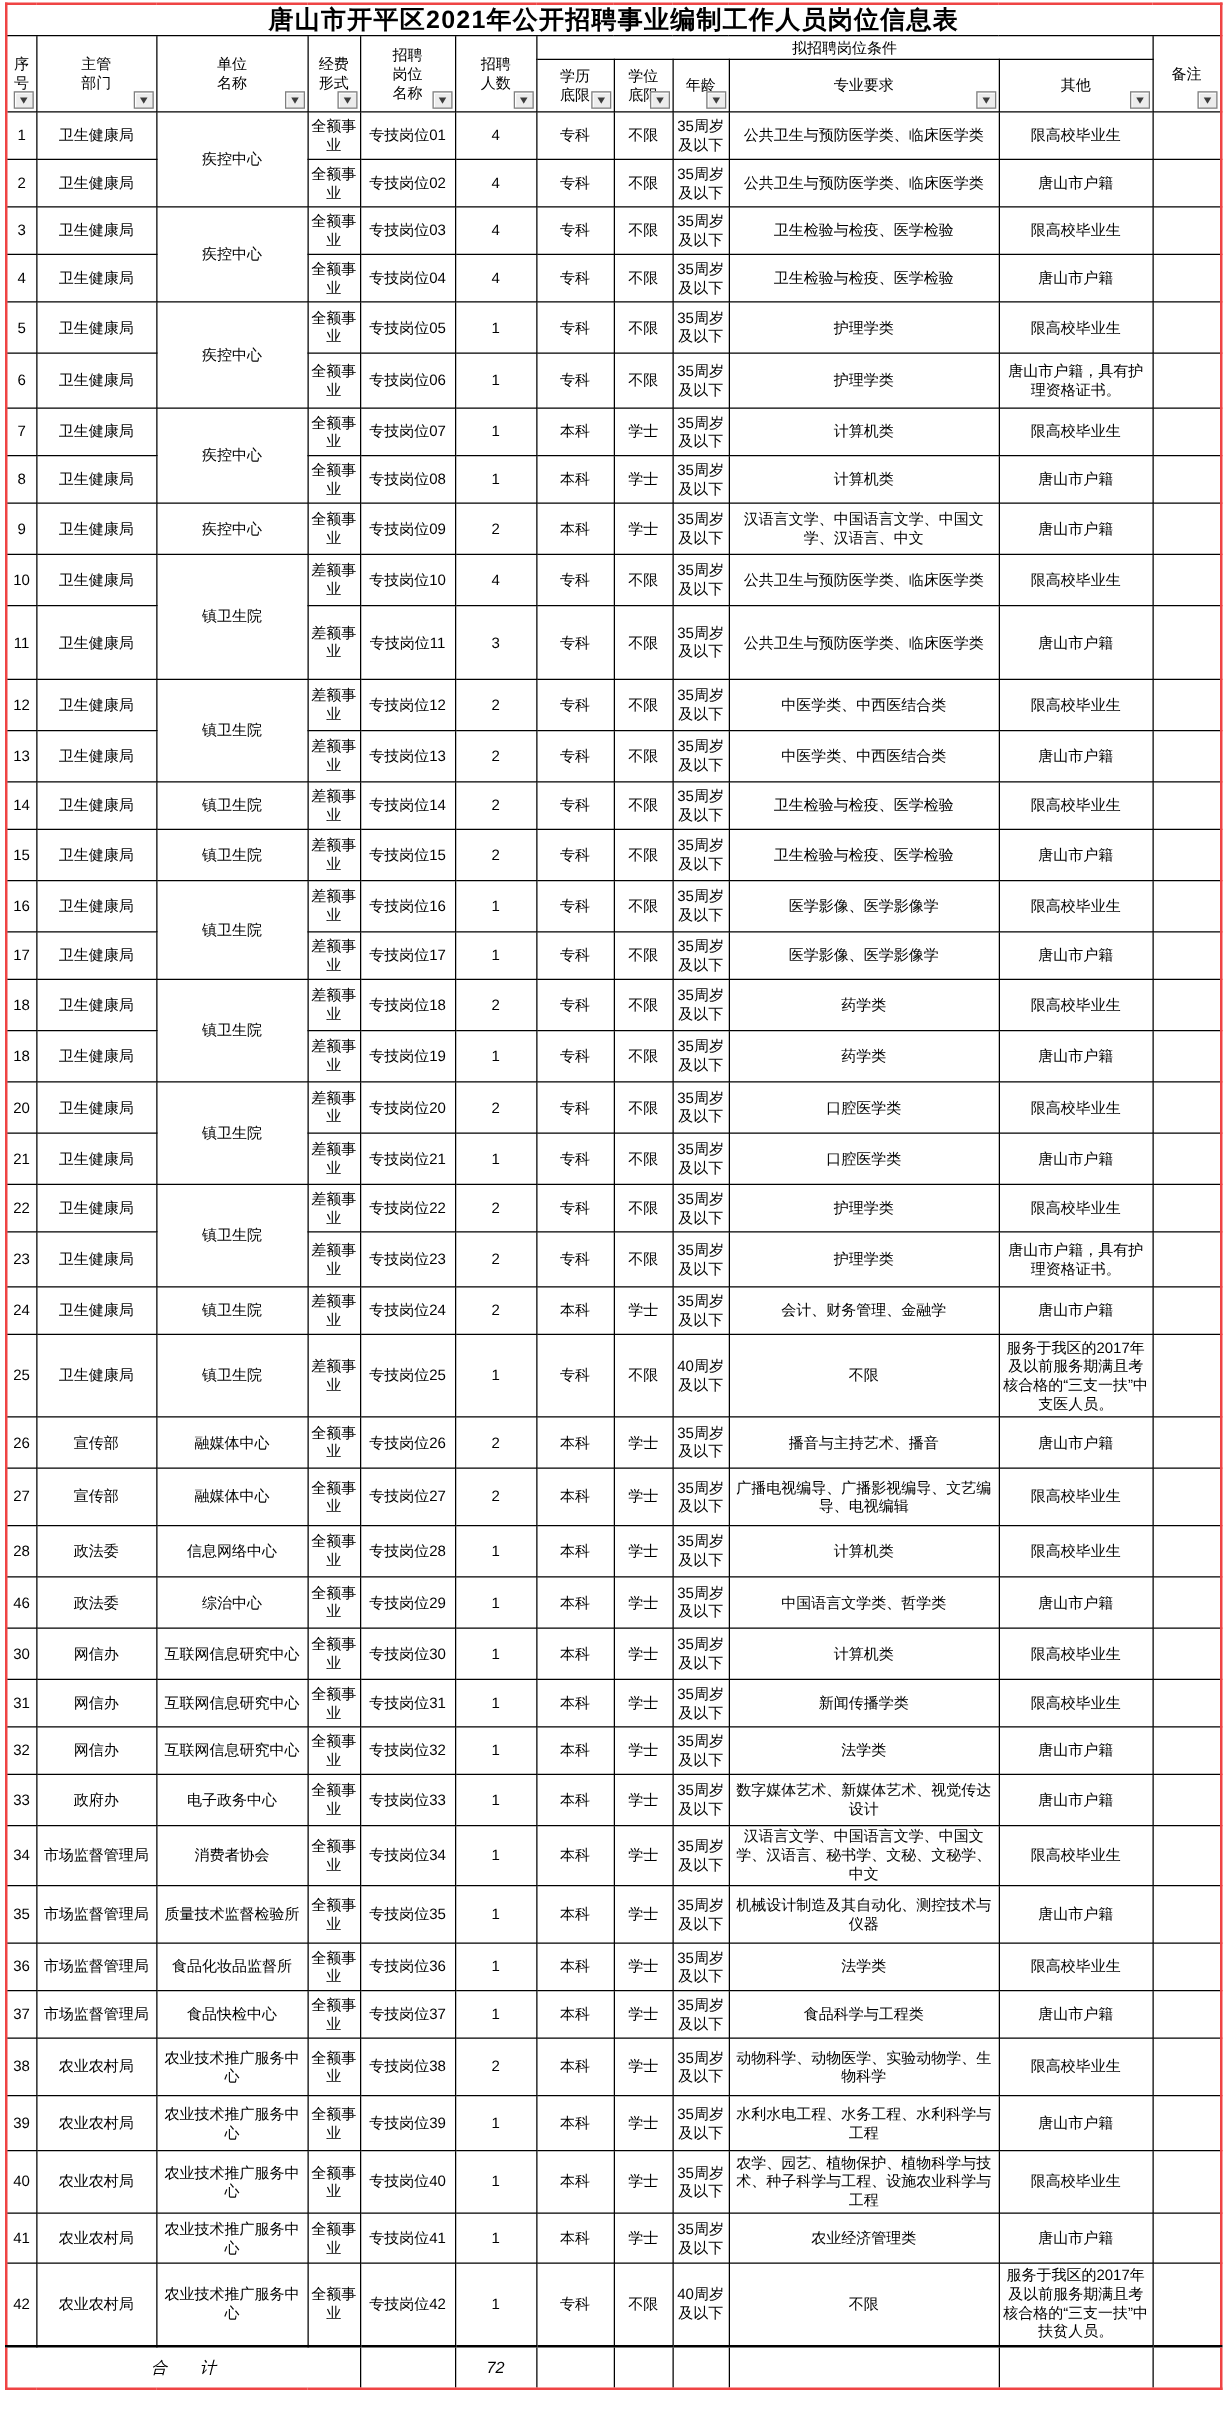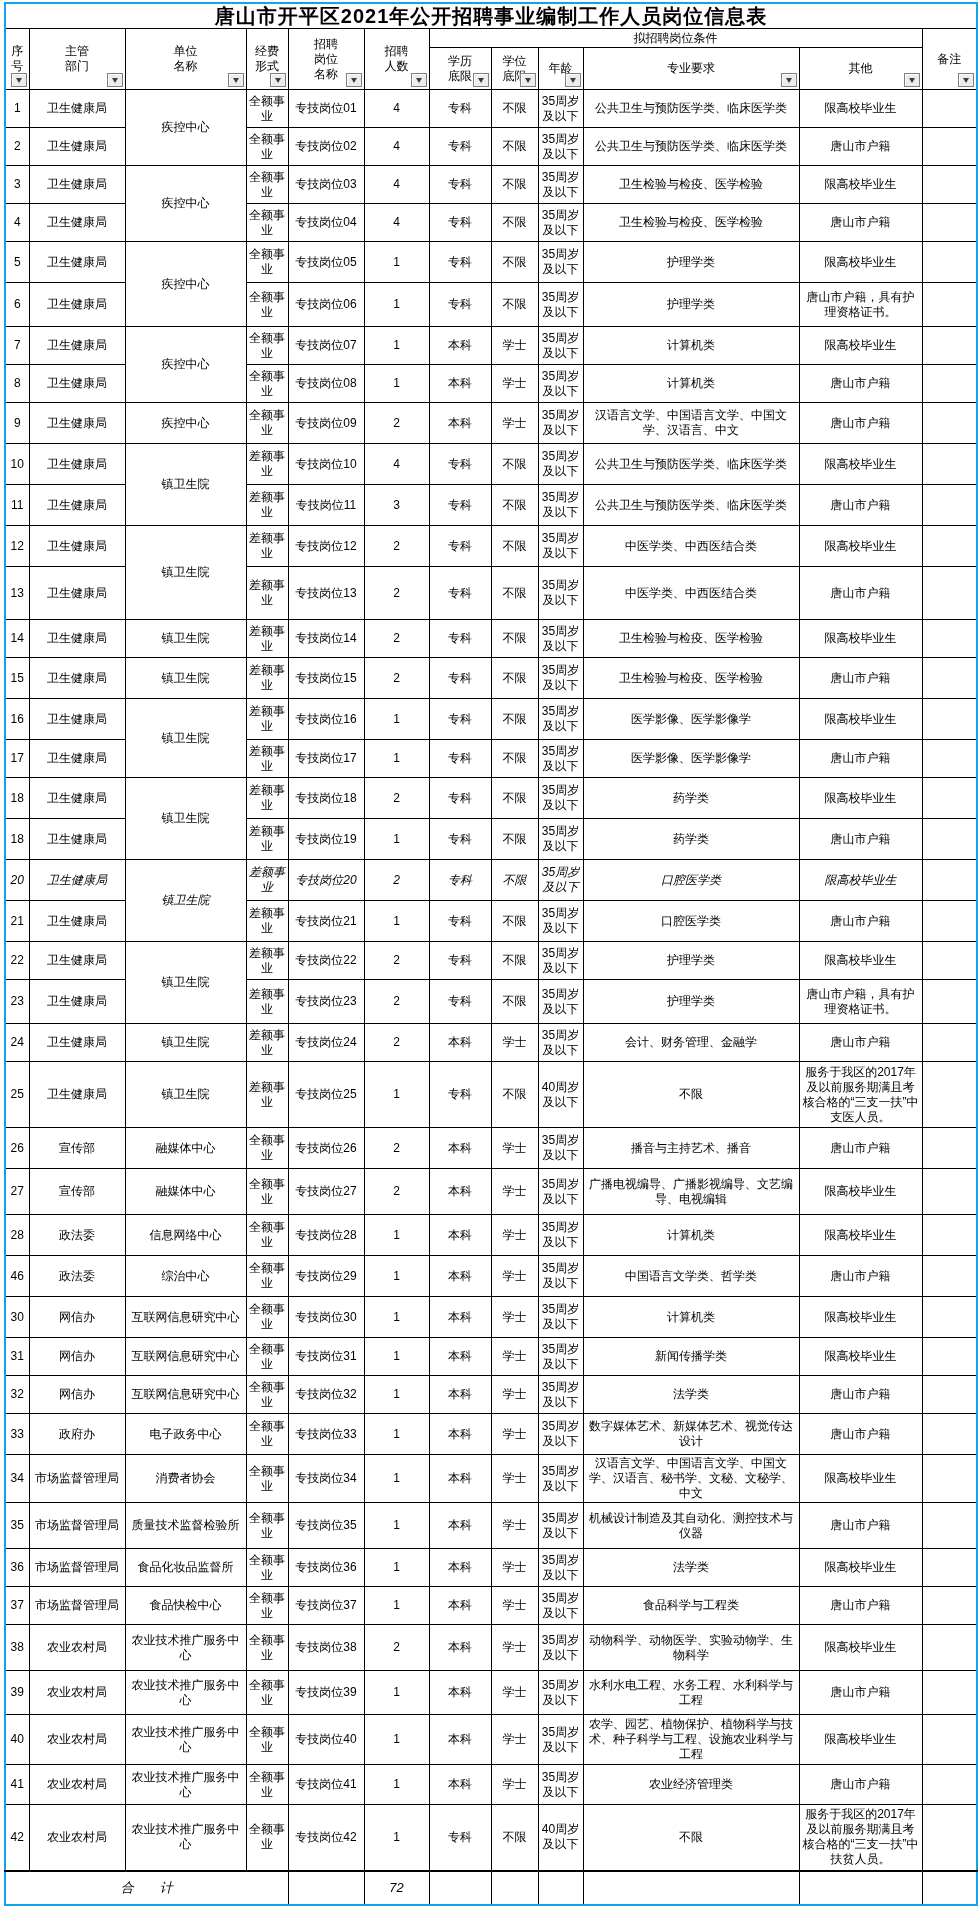--- a/index.html
+++ b/index.html
@@ -9,21 +9,21 @@
     background:#fff;color:#000;
     font-family:"Liberation Sans","DejaVu Sans",sans-serif;
     box-sizing:border-box;
     padding:2px 4px 0 4px;
     overflow:hidden;
   }
   table.grid{
     border-collapse:collapse;
     table-layout:fixed;
     width:972px;
-    border:2px solid #0ea5e9;
+    border:2px solid #ef4444;
   }
   table.grid th, table.grid td{
     border:1px solid #000;
     text-align:center;
     vertical-align:middle;
     padding:1px 2px;
     font-size:12px;
     line-height:15px;
     word-break:break-all;
     overflow:hidden;
@@ -305,21 +305,21 @@
           <td>差额事业</td>
           <td>专技岗位10</td>
           <td>4</td>
           <td>专科</td>
           <td>不限</td>
           <td>35周岁及以下</td>
           <td>公共卫生与预防医学类、临床医学类</td>
           <td>限高校毕业生</td>
           <td></td>
         </tr>
-        <tr style="height: 41px; margin-top: 44px;">
+        <tr style="height: 59px; margin-top: 44px;">
           <td>11</td>
           <td>卫生健康局</td>
           <td>差额事业</td>
           <td>专技岗位11</td>
           <td>3</td>
           <td>专科</td>
           <td>不限</td>
           <td>35周岁及以下</td>
           <td>公共卫生与预防医学类、临床医学类</td>
           <td>唐山市户籍</td>
@@ -332,21 +332,21 @@
           <td>差额事业</td>
           <td>专技岗位12</td>
           <td>2</td>
           <td>专科</td>
           <td>不限</td>
           <td>35周岁及以下</td>
           <td>中医学类、中西医结合类</td>
           <td>限高校毕业生</td>
           <td></td>
         </tr>
-        <tr style="height: 53px;">
+        <tr style="height: 41px;">
           <td>13</td>
           <td>卫生健康局</td>
           <td>差额事业</td>
           <td>专技岗位13</td>
           <td>2</td>
           <td>专科</td>
           <td>不限</td>
           <td>35周岁及以下</td>
           <td>中医学类、中西医结合类</td>
           <td>唐山市户籍</td>
@@ -427,21 +427,21 @@
           <td>差额事业</td>
           <td>专技岗位19</td>
           <td>1</td>
           <td>专科</td>
           <td>不限</td>
           <td>35周岁及以下</td>
           <td>药学类</td>
           <td>唐山市户籍</td>
           <td></td>
         </tr>
-        <tr style="height: 41px; font-style: italic;">
+        <tr style="height: 41px;">
           <td>20</td>
           <td>卫生健康局</td>
           <td rowspan="2">镇卫生院</td>
           <td>差额事业</td>
           <td>专技岗位20</td>
           <td>2</td>
           <td>专科</td>
           <td>不限</td>
           <td>35周岁及以下</td>
           <td>口腔医学类</td>

